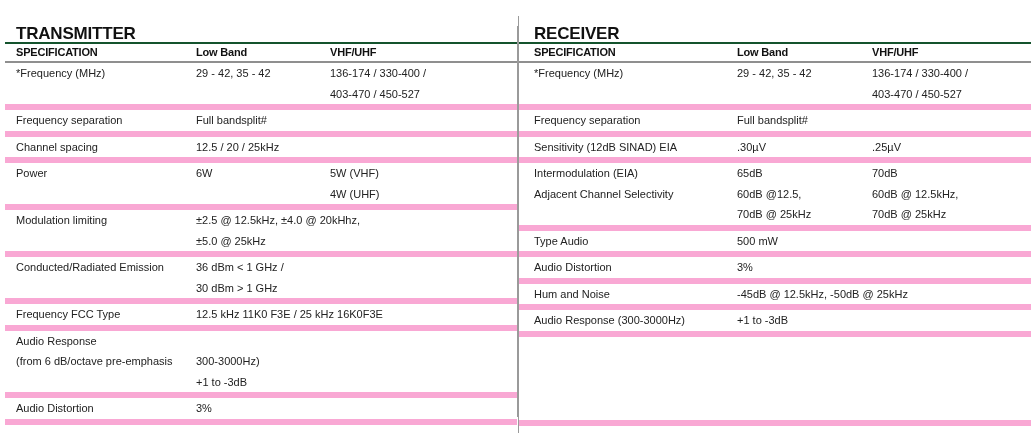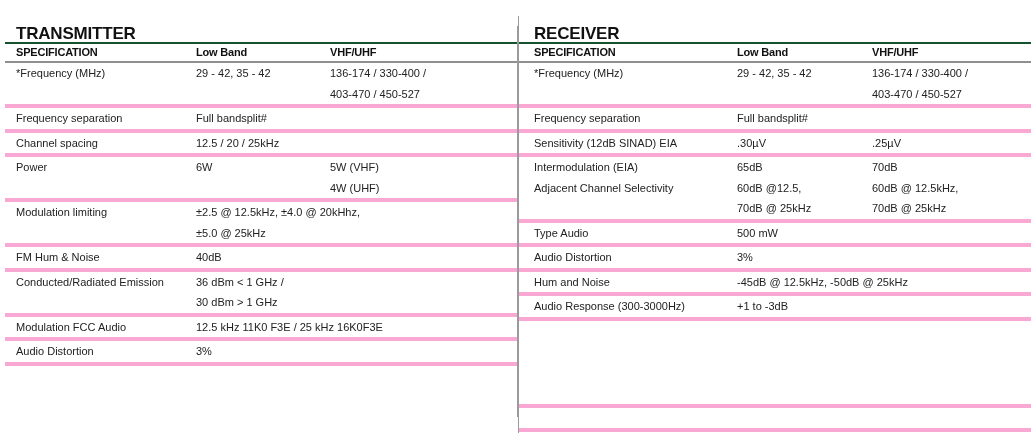--- a/index.html
+++ b/index.html
@@ -14,21 +14,21 @@
   .section-title {
     position: absolute; top: 8px; font-weight: bold; font-size: 17px; color: #111;
     letter-spacing: -0.2px;
   }
   .panel.left .section-title { left: 11px; }
   .panel.right .section-title { left: 15px; }
   table { position: absolute; top: 26px; left: 0; width: 100%; border-collapse: collapse; table-layout: fixed; }
   th, td { padding: 0; vertical-align: top; text-align: left; font-weight: normal; }
   thead tr { border-top: 2px solid #14532d; border-bottom: 2px solid #8f8f8f; }
   thead th { font-weight: bold; height: 17px; line-height: 17px; color: #111; letter-spacing: -0.2px; }
-  tbody tr.sep { border-bottom: 4px solid #f9a8d4; }
+  tbody tr.sep { border-bottom: 6px solid #f9a8d4; }
   .line { display: block; height: 20.5px; line-height: 20.5px; white-space: nowrap; }
   .panel.left td.c0, .panel.left th.c0 { padding-left: 11px; }
   .panel.right td.c0, .panel.right th.c0 { padding-left: 15px; }
   .panel.left col.c0 { width: 191px; }
   .panel.left col.c1 { width: 134px; }
   .panel.right col.c0 { width: 218px; }
   .panel.right col.c1 { width: 135px; }
   .filler td { height: 83px; }
   .filler2 td { height: 20px; }
   .vline-left { position: absolute; left: 517px; top: 26px; width: 1px; height: 391px; background: #9a9a9a; }
@@ -107,49 +107,55 @@
             <span class="line">Modulation limiting</span>
             <span class="line"></span>
           </td>
           <td colspan="2">
             <span class="line">±2.5 @ 12.5kHz, ±4.0 @ 20kHhz,</span>
             <span class="line">±5.0 @ 25kHz</span>
           </td>
         </tr>
         <tr class="sep">
           <td class="c0">
-            <span class="line">FM Hum &amp; Noise</span>
-          </td>
-          <td>
-            <span class="line">40dB</span>
-          </td>
-          <td>
-            <span class="line"></span>
-          </td>
-        </tr>
-        <tr class="sep">
-          <td class="c0">
             <span class="line">Conducted/Radiated Emission</span>
             <span class="line"></span>
           </td>
           <td>
             <span class="line">36 dBm &lt; 1 GHz /</span>
             <span class="line">30 dBm &gt; 1 GHz</span>
           </td>
           <td>
             <span class="line"></span>
             <span class="line"></span>
           </td>
         </tr>
         <tr class="sep">
           <td class="c0">
-            <span class="line">Modulation  FCC Audio</span>
+            <span class="line">Frequency  FCC Type</span>
           </td>
           <td colspan="2">
             <span class="line">12.5 kHz 11K0 F3E / 25 kHz 16K0F3E</span>
+          </td>
+        </tr>
+        <tr class="sep">
+          <td class="c0">
+            <span class="line">Audio Response</span>
+            <span class="line">(from 6 dB/octave pre-emphasis</span>
+            <span class="line"></span>
+          </td>
+          <td>
+            <span class="line"></span>
+            <span class="line">300-3000Hz)</span>
+            <span class="line">+1 to -3dB</span>
+          </td>
+          <td>
+            <span class="line"></span>
+            <span class="line"></span>
+            <span class="line"></span>
           </td>
         </tr>
         <tr class="sep">
           <td class="c0">
             <span class="line">Audio Distortion</span>
           </td>
           <td>
             <span class="line">3%</span>
           </td>
           <td>

